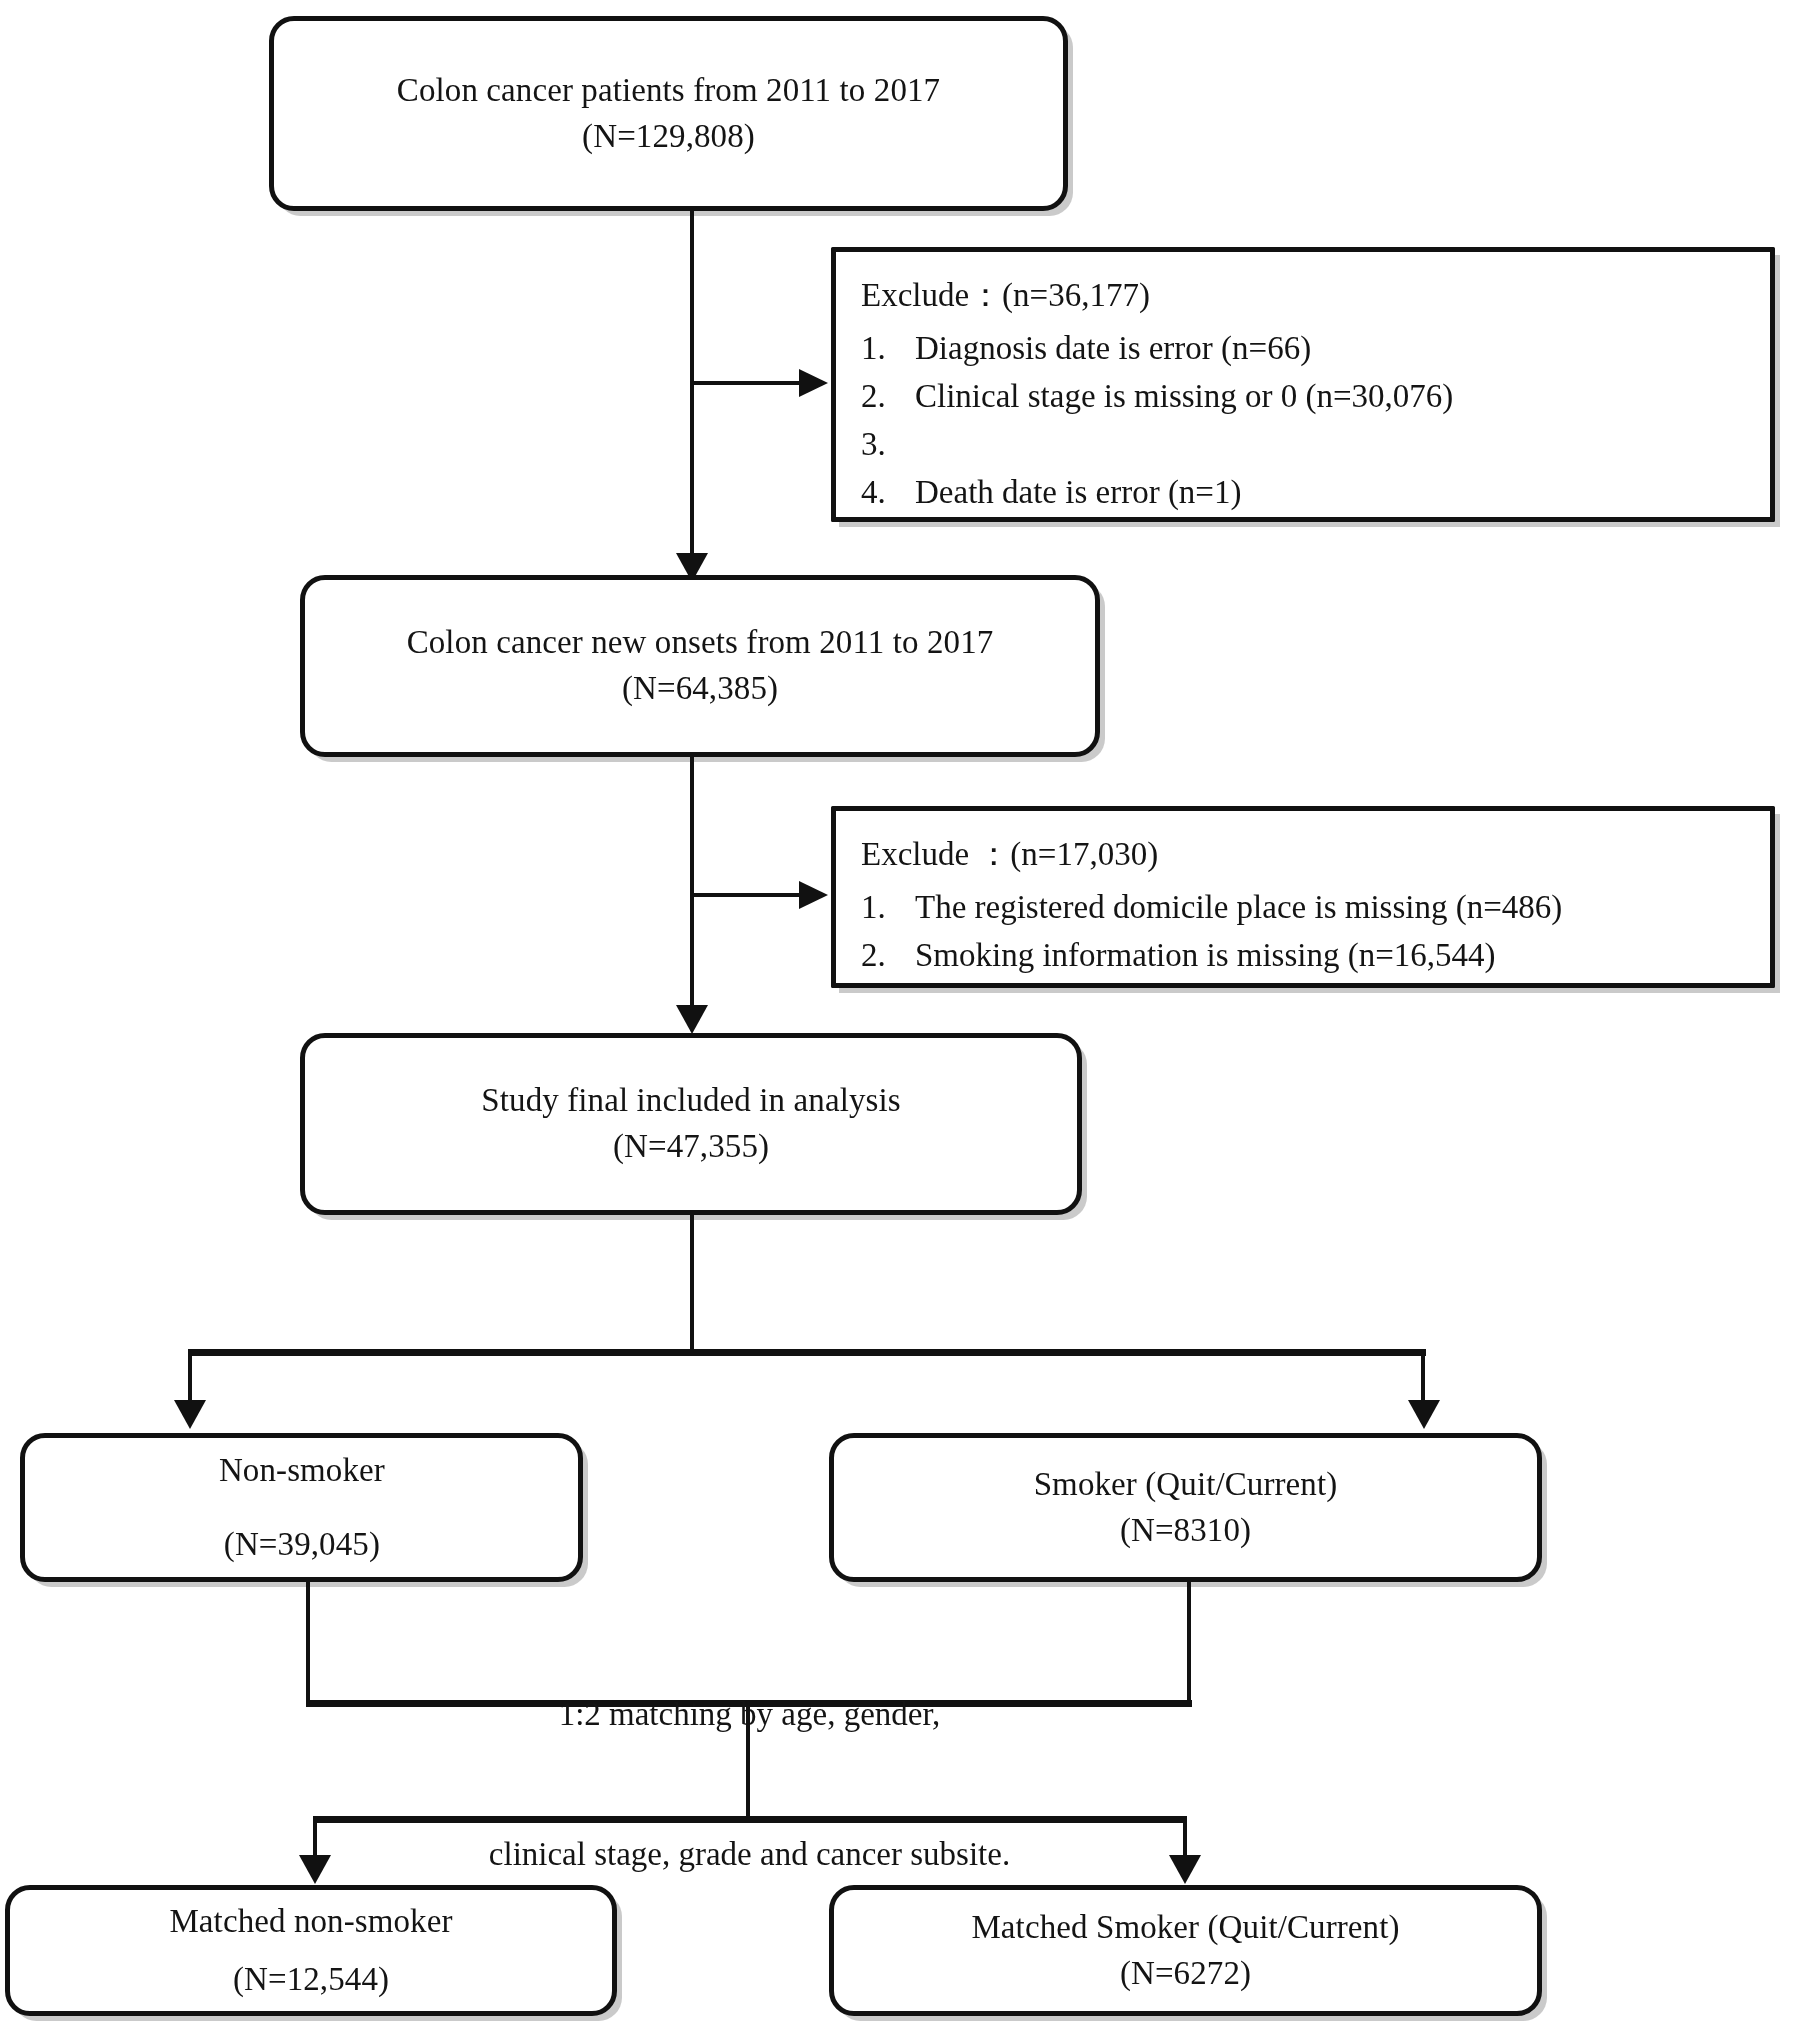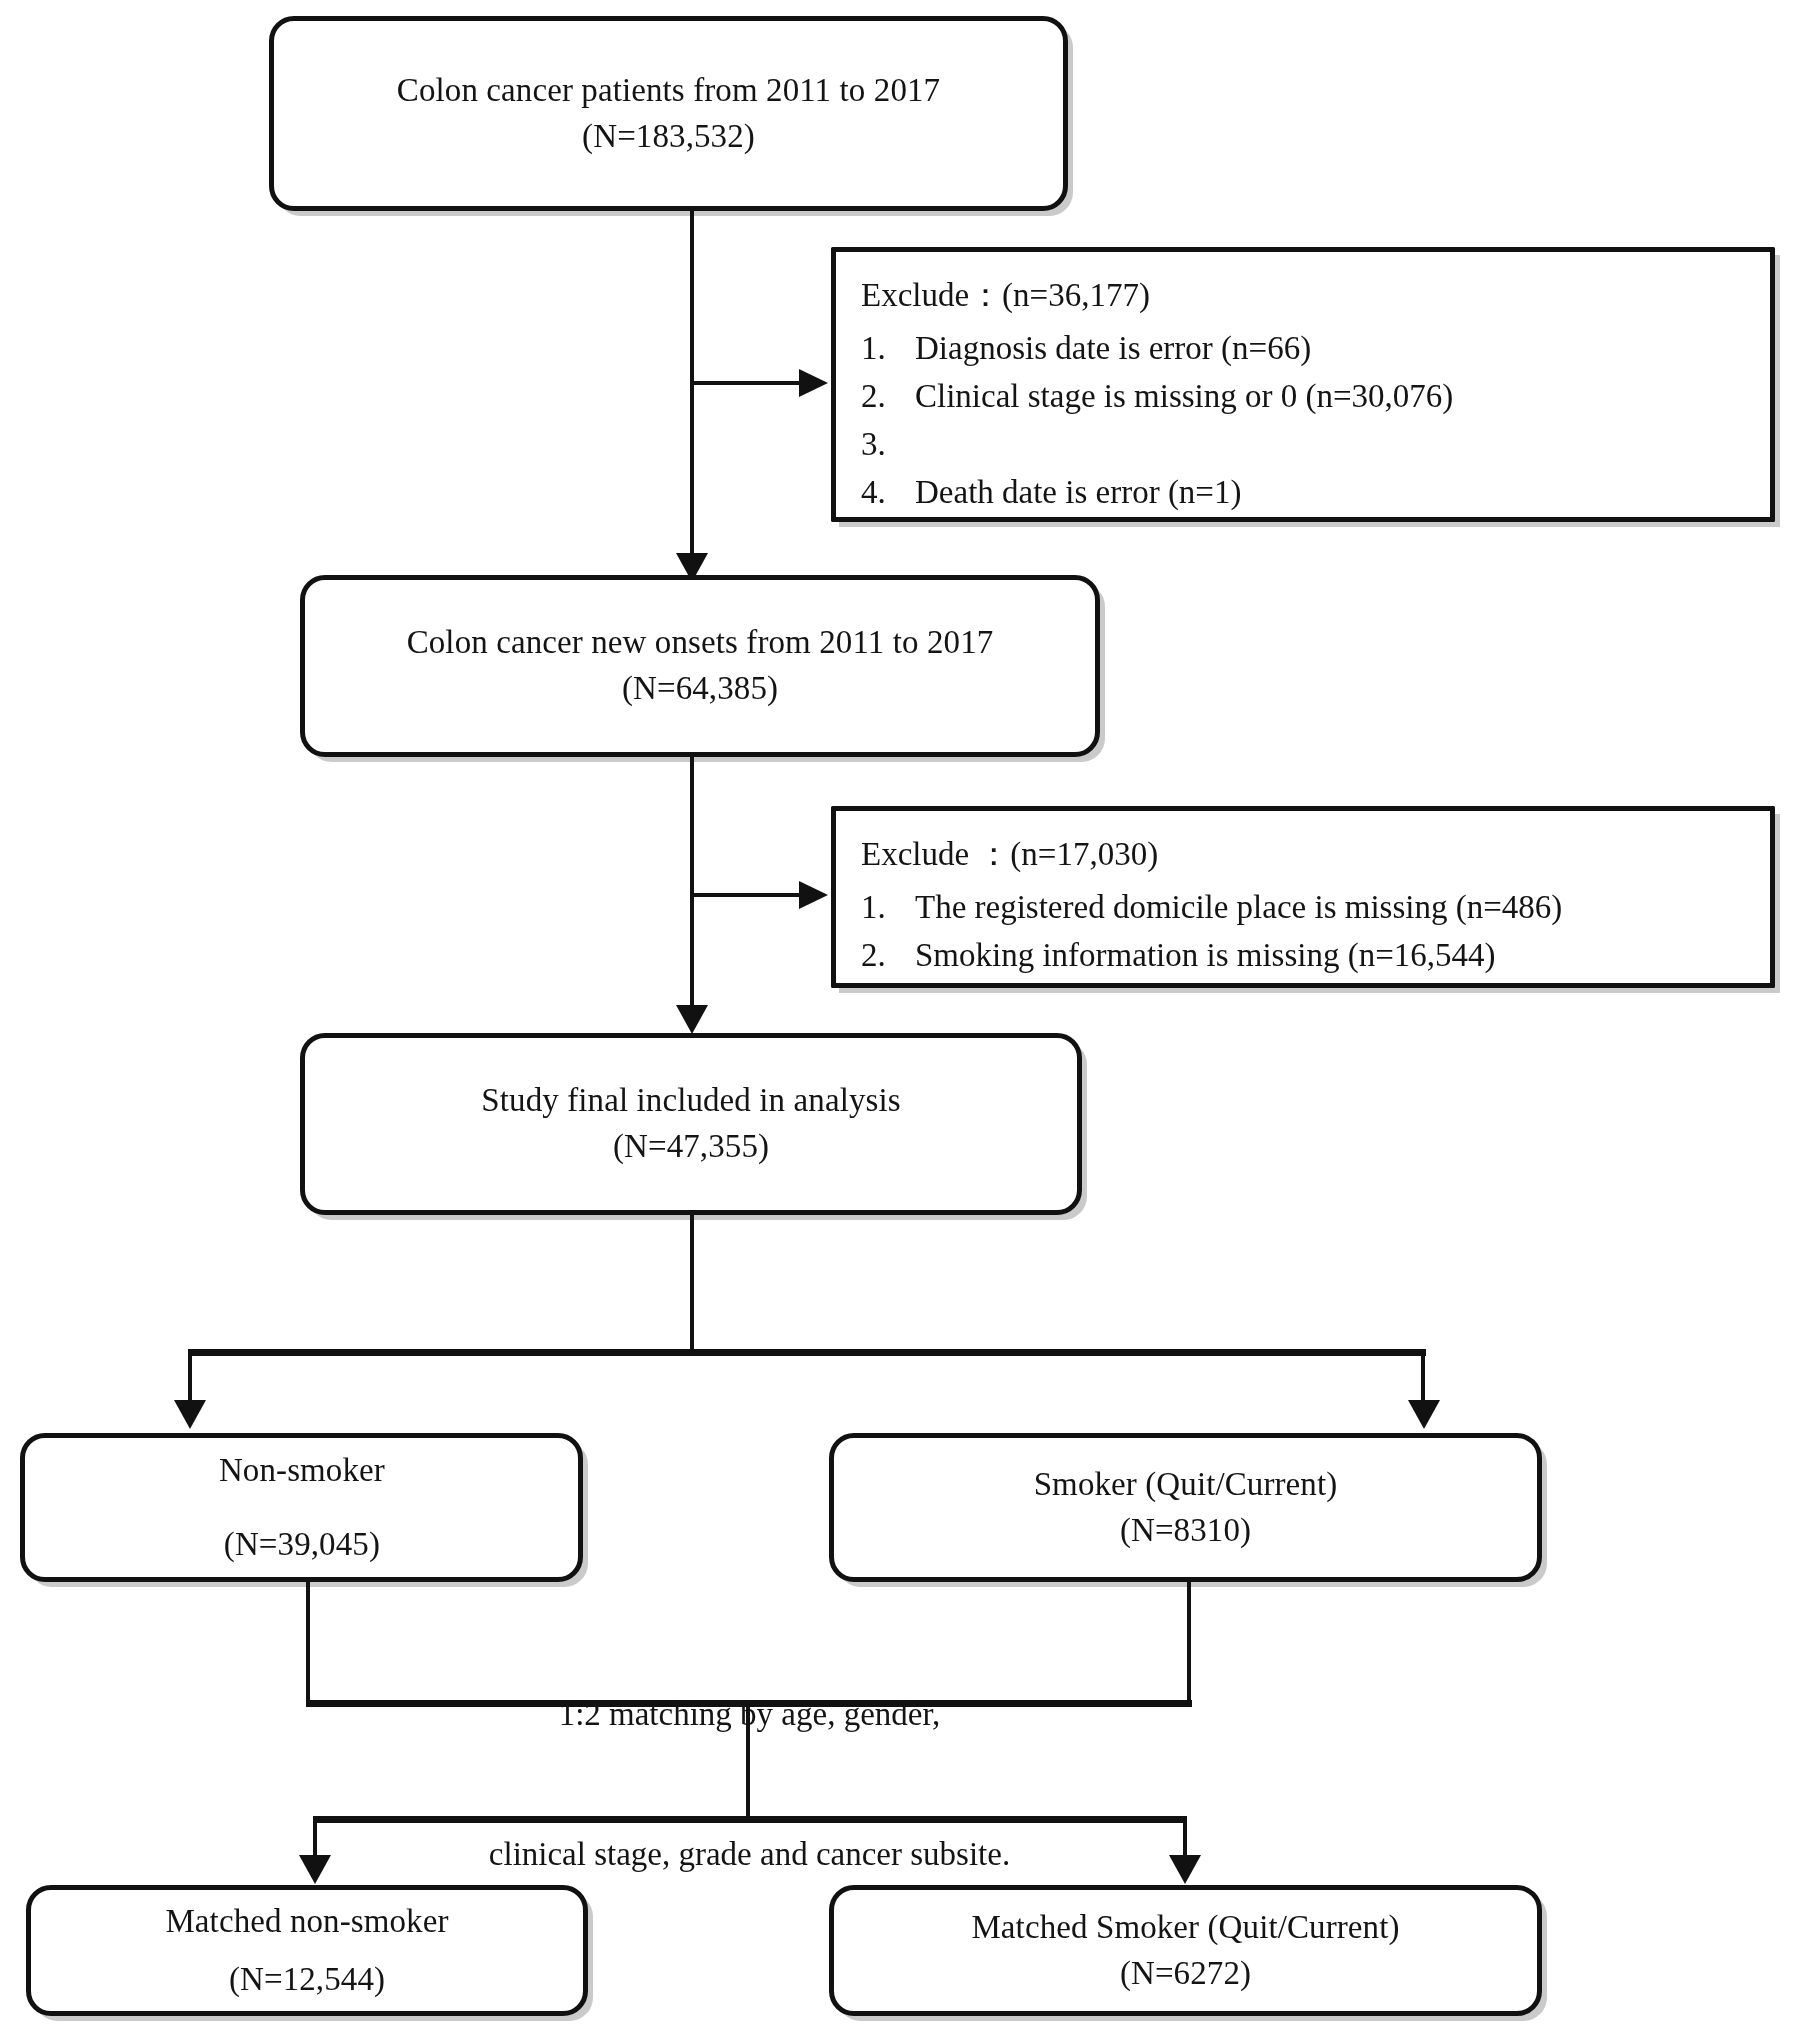--- a/index.html
+++ b/index.html
@@ -114,21 +114,21 @@
     border-left: 29px solid #111111;
   }
 </style>
 </head>
 <body>
 
 <div id="canvas">
 
   <div class="node rounded" style="left:269px; top:16px; width:799px; height:195px;">
     <span class="line">Colon cancer patients from 2011 to 2017</span>
-    <span class="line">(N=183,532)</span>
+    <span class="line">(N=129,808)</span>
   </div>
 
   <div class="vline" style="left:690px; top:211px; width:4.4px; height:349px;"></div>
   <div class="arrow-down" style="left:676px; top:553px;"></div>
 
   <div class="hline" style="left:690px; top:381px; width:109px; height:4.4px;"></div>
   <div class="arrow-right" style="left:799px; top:369px;"></div>
 
   <div class="exclude" style="left:831px; top:247px; width:944px; height:275px;">
     <span class="ex-head">Exclude：(n=36,177)</span>
@@ -207,21 +207,21 @@
     <span class="line">clinical stage, grade and cancer subsite.</span>
   </div>
 
   <div class="vline" style="left:746px; top:1707px; width:4.4px; height:109px;"></div>
   <div class="hline bold" style="left:313px; top:1816px; width:874px; height:6.5px;"></div>
   <div class="vline" style="left:313px; top:1816px; width:4.4px; height:44px;"></div>
   <div class="vline" style="left:1183px; top:1816px; width:4.4px; height:44px;"></div>
   <div class="arrow-down" style="left:299px; top:1855px;"></div>
   <div class="arrow-down" style="left:1169px; top:1855px;"></div>
 
-  <div class="node rounded" style="left:26px; top:1885px; width:562px; height:131px;gap:12px;">
+  <div class="node rounded" style="left:5px; top:1885px; width:612px; height:131px;gap:12px;">
     <span class="line">Matched non-smoker</span>
     <span class="line">(N=12,544)</span>
   </div>
 
   <div class="node rounded" style="left:829px; top:1885px; width:713px; height:131px;">
     <span class="line">Matched Smoker (Quit/Current)</span>
     <span class="line">(N=6272)</span>
   </div>
 
 </div>

